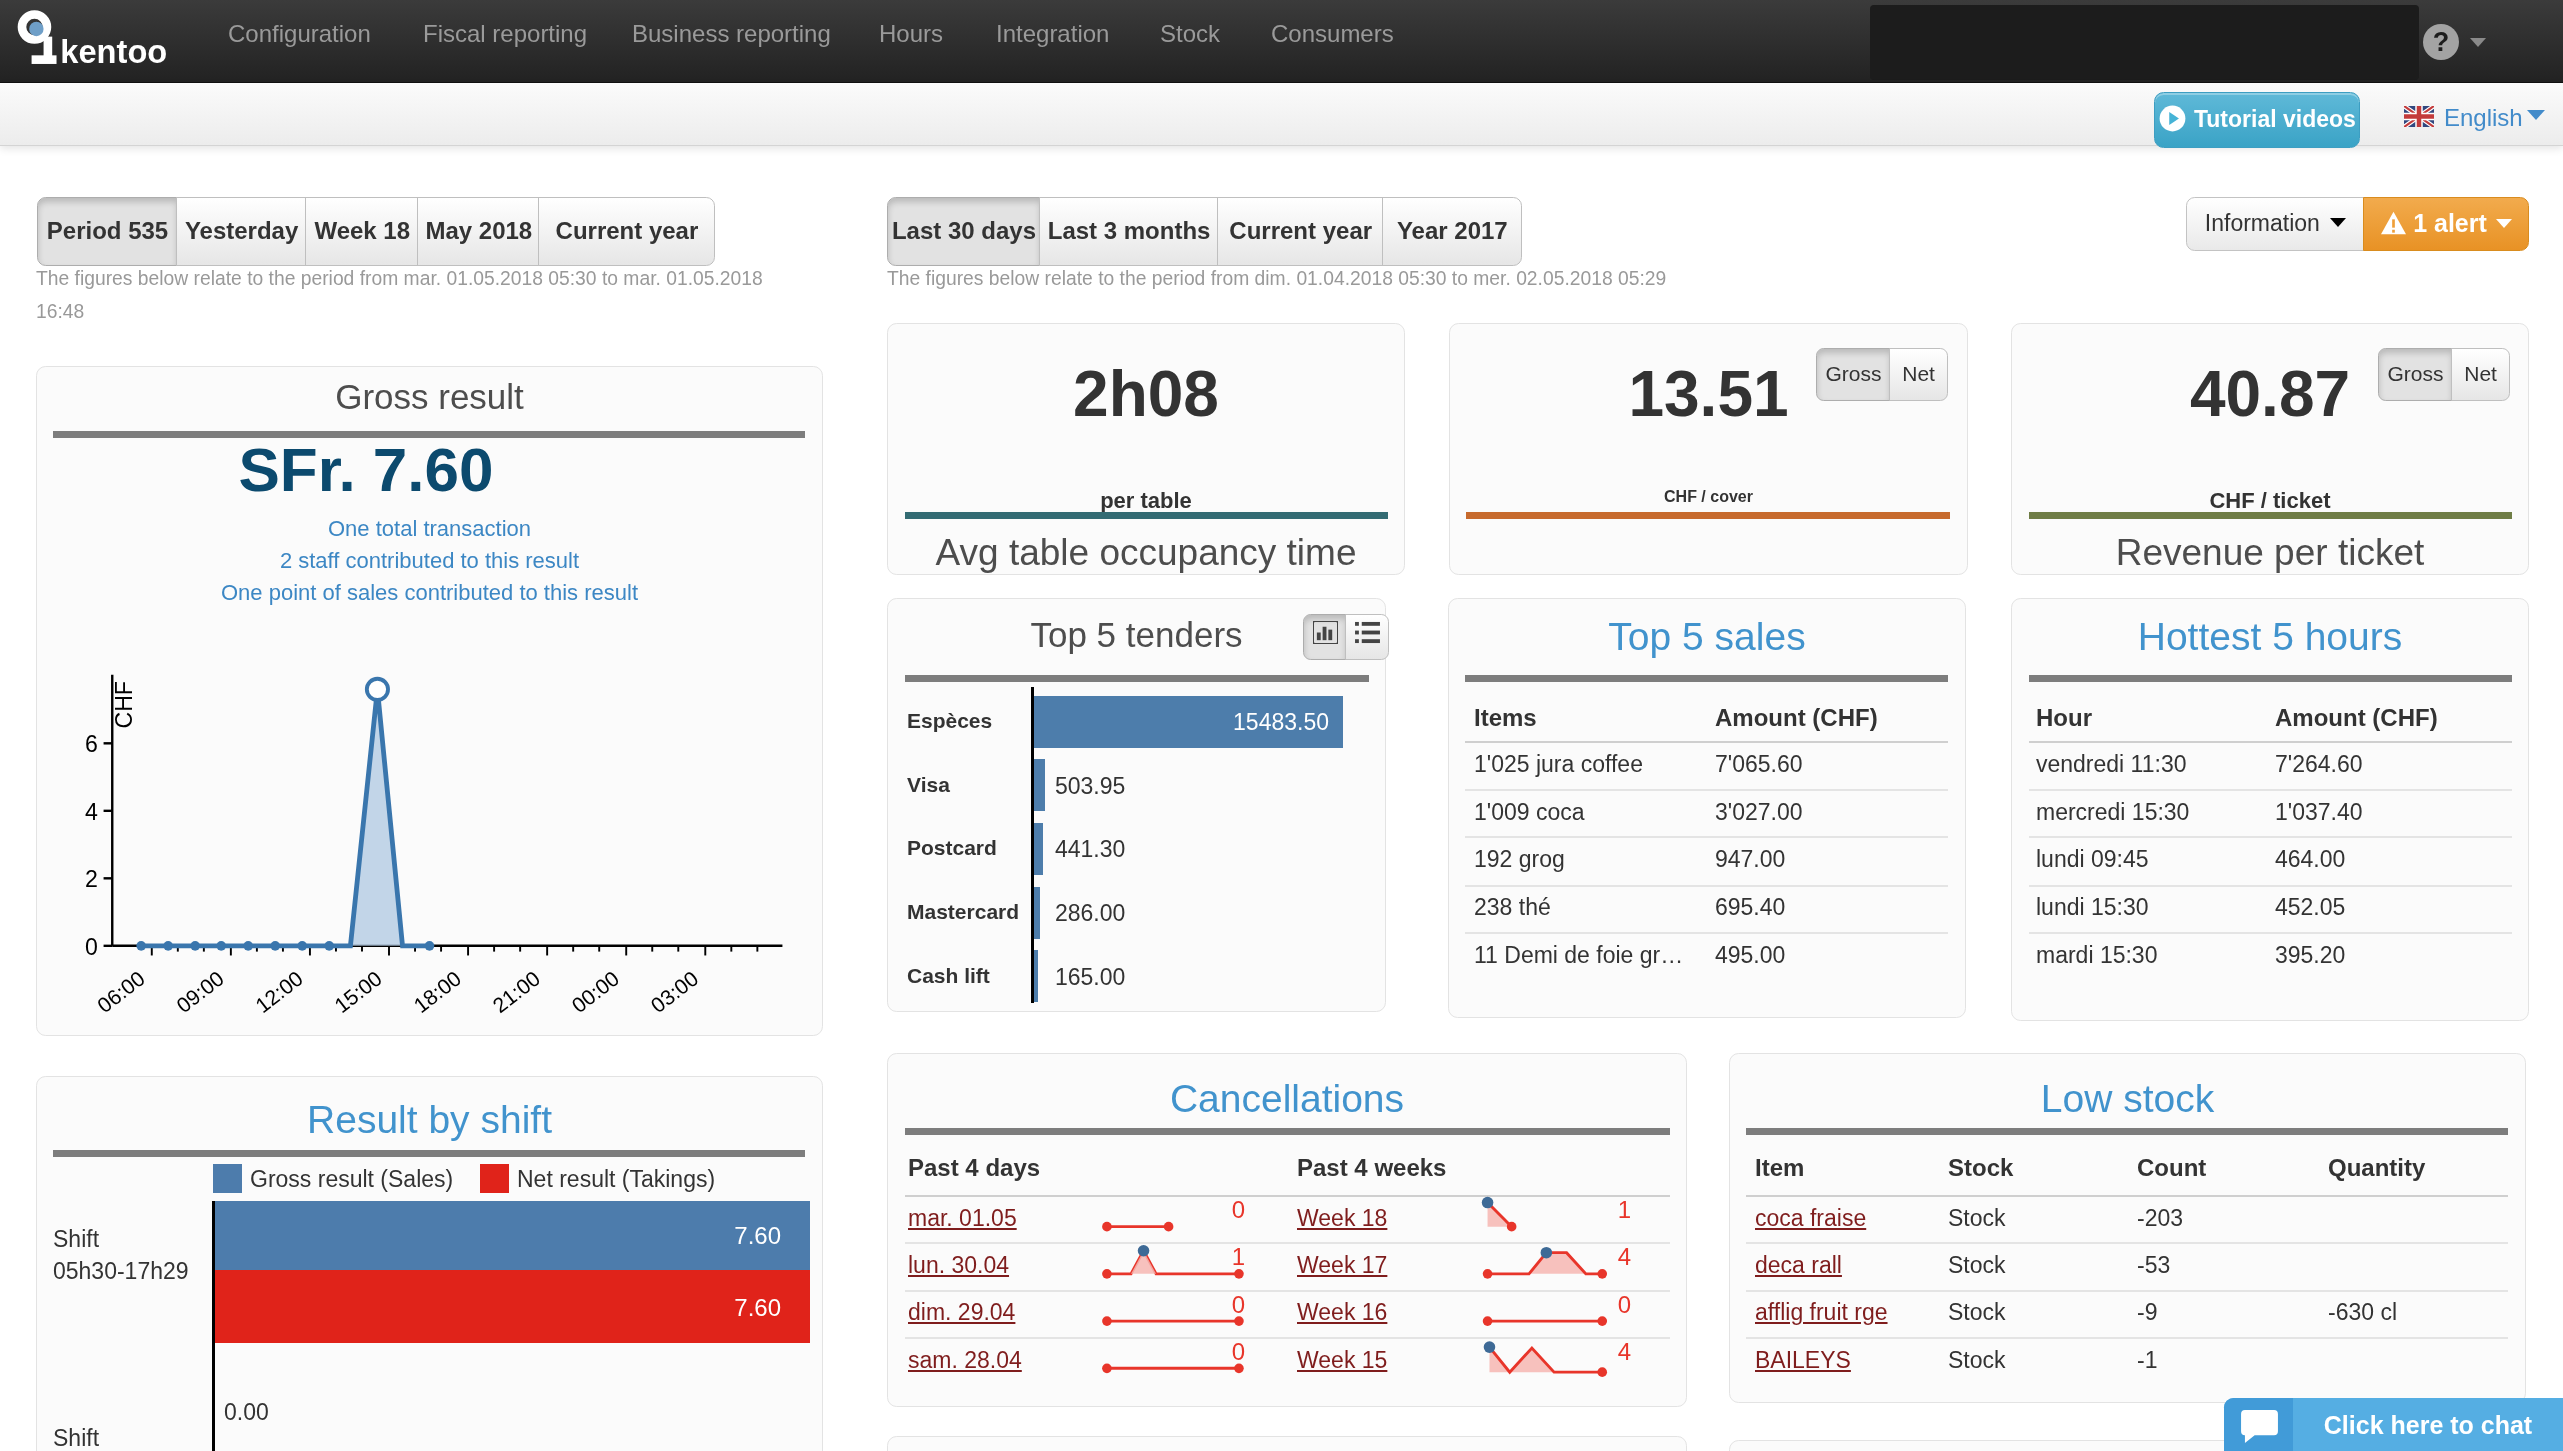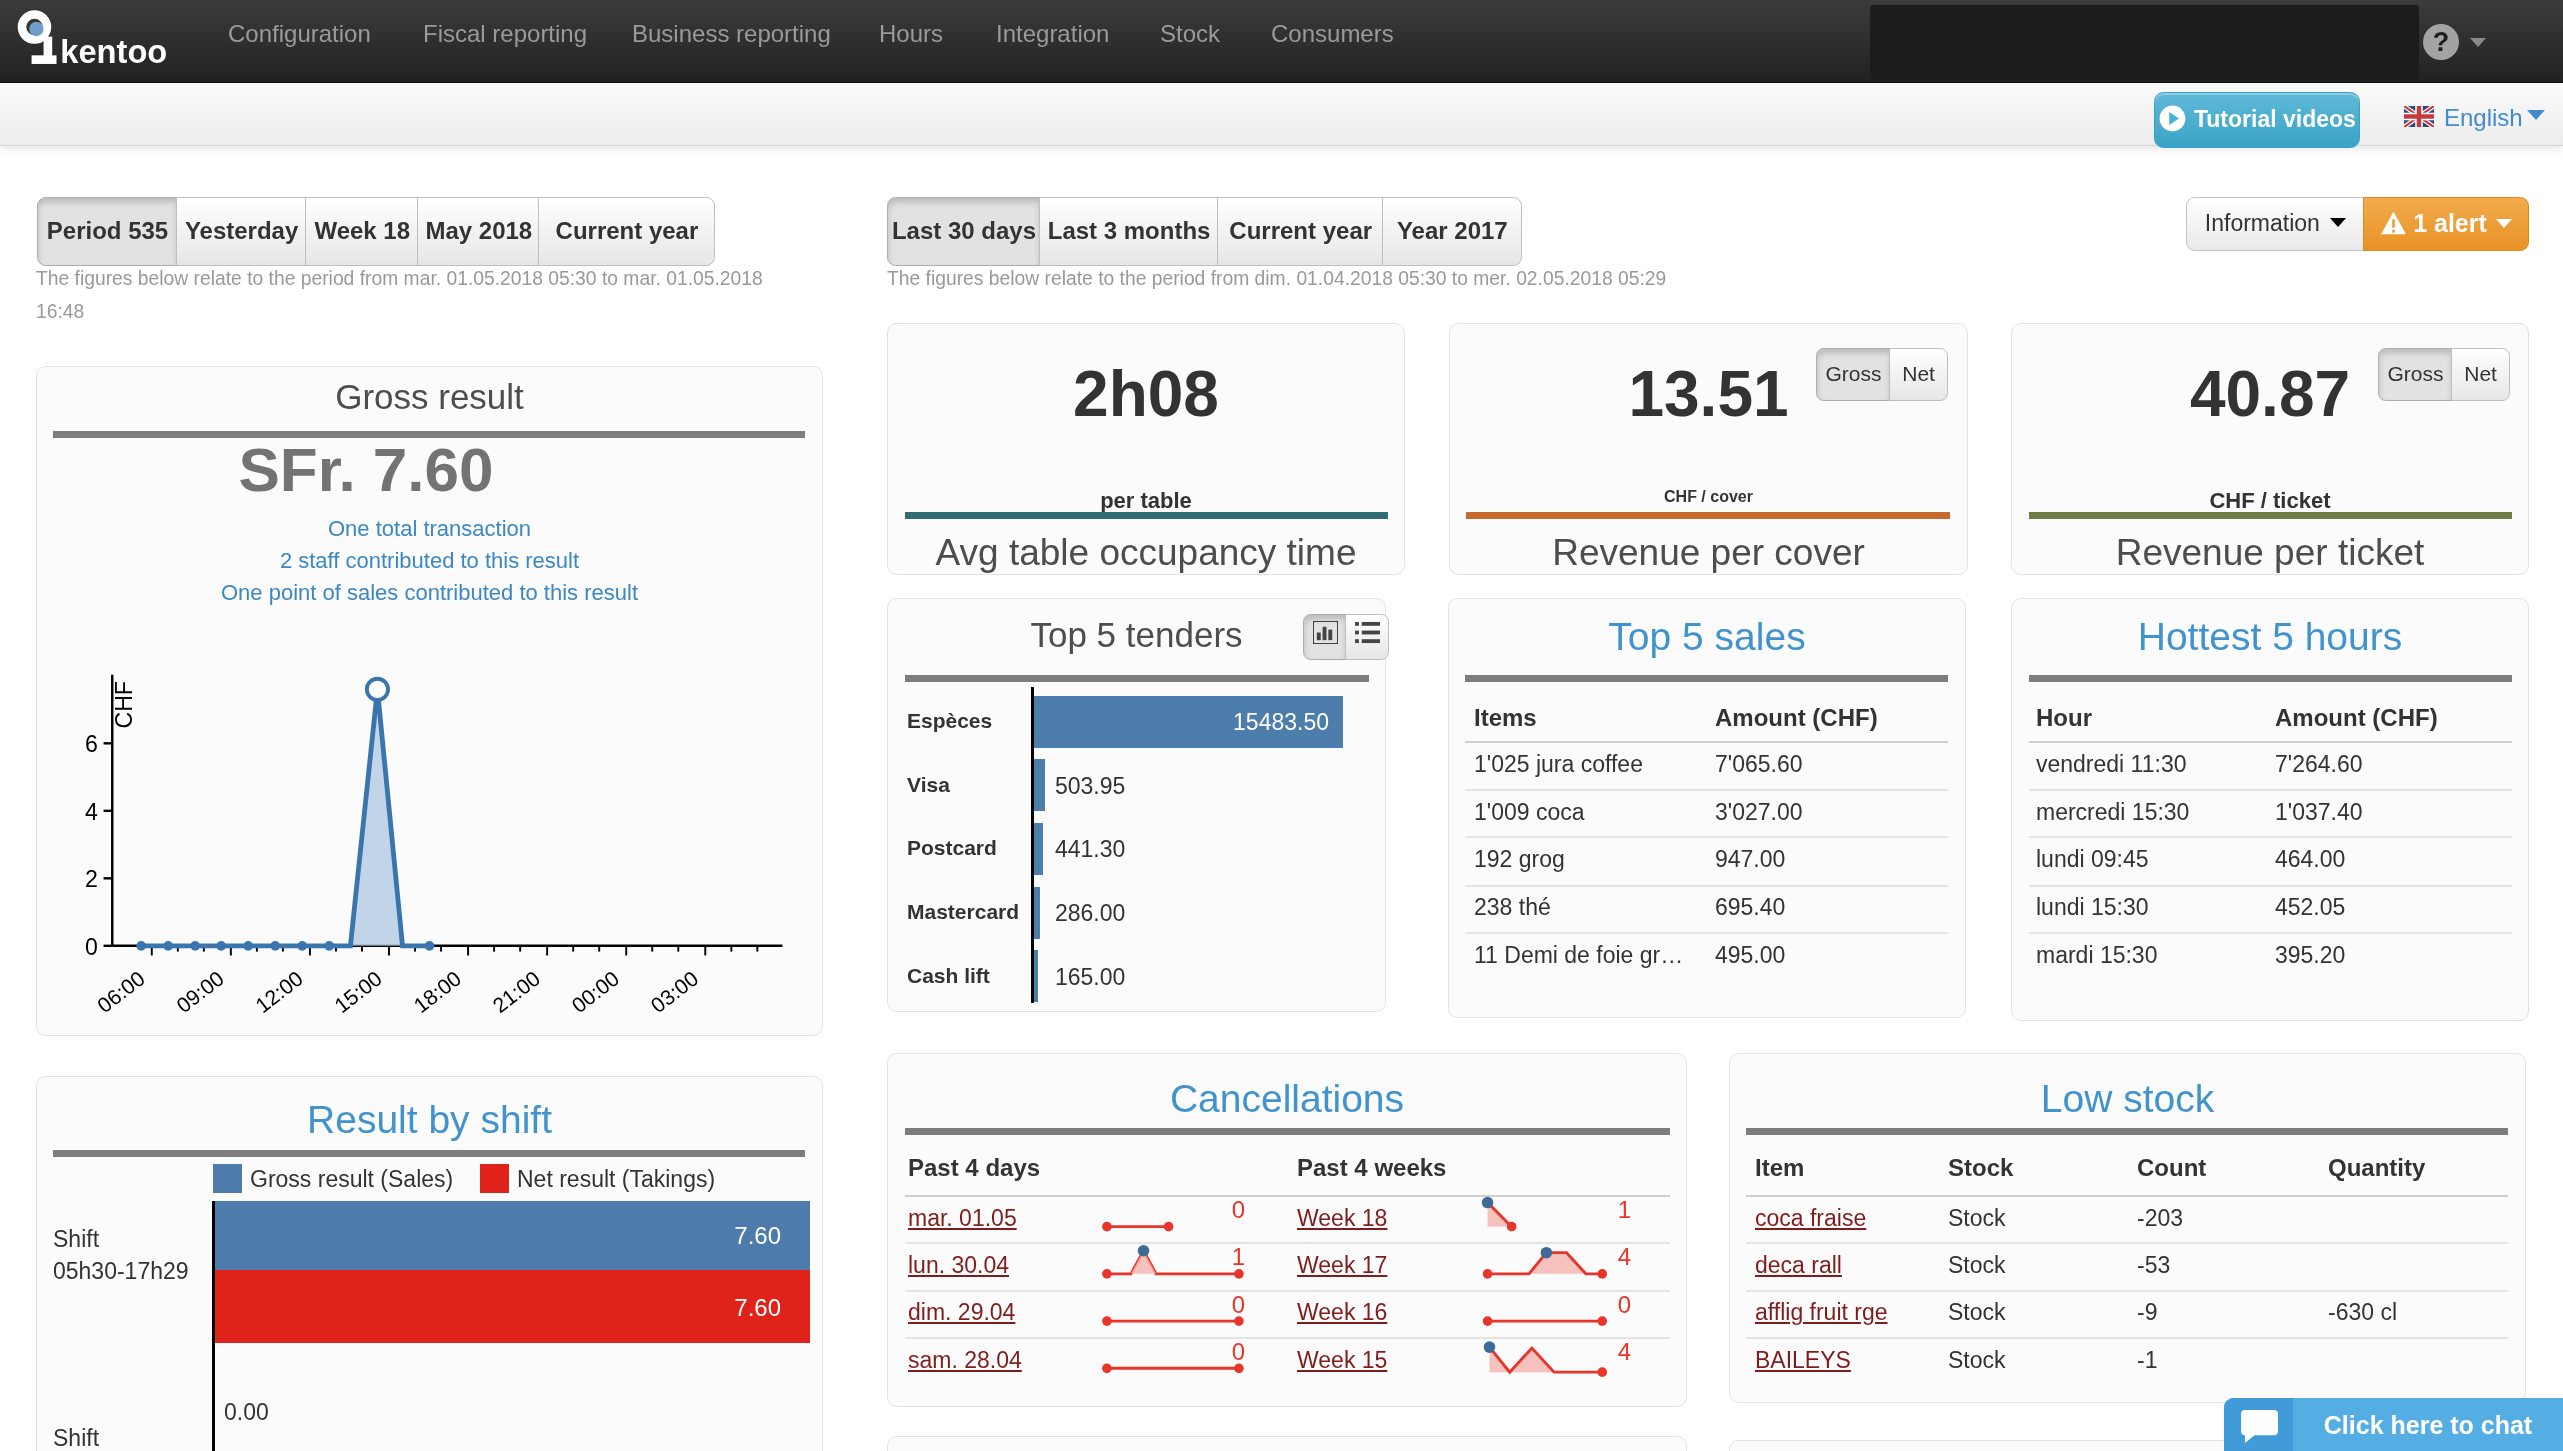--- a/index.html
+++ b/index.html
@@ -71,21 +71,21 @@
 <div id="engcaret"></div>
 
 <div class="bgroup" style="left:37px">
   <span class="btn on" style="width:141px">Period 535</span><span class="btn" style="width:131px">Yesterday</span><span class="btn" style="width:114px">Week 18</span><span class="btn" style="width:123px">May 2018</span><span class="btn" style="width:177px">Current year</span>
 </div>
 <div class="figtext" style="left:36px;top:262px;width:772px">The figures below relate to the period from mar. 01.05.2018 05:30 to mar. 01.05.2018 16:48</div>
 
 <div class="card" id="grossCard" style="left:36px;top:366px;width:787px;height:670px"></div>
 <div class="graytitle" style="left:36px;top:377px;width:787px">Gross result</div>
 <div class="rule" style="left:53px;top:431px;width:752px"></div>
-<div class="abs" style="left:36px;top:434px;width:660px;text-align:center;color:#737373;font-size:62px;font-weight:bold">SFr. 7.60</div>
+<div class="abs" style="left:36px;top:434px;width:660px;text-align:center;color:#0c4a6e;font-size:62px;font-weight:bold">SFr. 7.60</div>
 <div class="abs" style="left:36px;top:513px;width:787px;text-align:center;color:#3c87c4;font-size:22px;line-height:32px">One total transaction<br>2 staff contributed to this result<br>One point of sales contributed to this result</div>
 <svg class="abs" style="left:36px;top:617px" width="787" height="405" viewBox="0 0 816 420">
   <line x1="79" y1="60" x2="79" y2="341" stroke="#000" stroke-width="2.5"></line>
   <line x1="79" y1="341" x2="774" y2="341" stroke="#000" stroke-width="2.5"></line>
   <g stroke="#000" stroke-width="2.5">
     <line x1="70" y1="341" x2="79" y2="341"></line>
         <line x1="70" y1="271" x2="79" y2="271"></line>
         <line x1="70" y1="201" x2="79" y2="201"></line>
         <line x1="70" y1="131" x2="79" y2="131"></line>
   </g>
@@ -178,21 +178,20 @@
 <div class="card" style="left:887px;top:323px;width:518px;height:252px"></div>
 <div class="abs" style="left:887px;top:357px;width:518px;text-align:center;color:#333;font-size:64px;font-weight:bold">2h08</div>
 <div class="abs" style="left:887px;top:488px;width:518px;text-align:center;color:#333;font-size:22px;font-weight:bold">per table</div>
 <div class="abs" style="left:905px;top:512px;width:483px;height:6.8px;background:#336b73"></div>
 <div class="abs" style="left:887px;top:532px;width:518px;text-align:center;color:#4d4d4d;font-size:37px">Avg table occupancy time</div>
 
 <div class="card" style="left:1449px;top:323px;width:519px;height:252px"></div>
 <div class="abs" style="left:1449px;top:357px;width:519px;text-align:center;color:#333;font-size:64px;font-weight:bold">13.51</div>
 <div class="abs" style="left:1449px;top:488px;width:519px;text-align:center;color:#333;font-size:16px;font-weight:bold">CHF / cover</div>
 <div class="abs" style="left:1466px;top:512px;width:484px;height:6.8px;background:#c76a2d"></div>
-<div class="abs" style="left:1449px;top:532px;width:519px;text-align:center;color:#4d4d4d;font-size:37px">Revenue per cover</div>
 <div class="abs" style="left:1816px;top:348px;white-space:nowrap"><span class="btn on" style="height:53px;line-height:49px;font-weight:normal;font-size:21px;width:75px;border-radius:7.7px 0 0 7.7px">Gross</span><span class="btn" style="height:53px;line-height:49px;font-weight:normal;font-size:21px;width:59px;border-radius:0 7.7px 7.7px 0;margin-left:-1.9px">Net</span></div>
 
 <div class="card" style="left:2011px;top:323px;width:518px;height:252px"></div>
 <div class="abs" style="left:2011px;top:357px;width:518px;text-align:center;color:#333;font-size:64px;font-weight:bold">40.87</div>
 <div class="abs" style="left:2011px;top:488px;width:518px;text-align:center;color:#333;font-size:22px;font-weight:bold">CHF / ticket</div>
 <div class="abs" style="left:2029px;top:512px;width:483px;height:6.8px;background:#6f7d46"></div>
 <div class="abs" style="left:2011px;top:532px;width:518px;text-align:center;color:#4d4d4d;font-size:37px">Revenue per ticket</div>
 <div class="abs" style="left:2378px;top:348px;white-space:nowrap"><span class="btn on" style="height:53px;line-height:49px;font-weight:normal;font-size:21px;width:75px;border-radius:7.7px 0 0 7.7px">Gross</span><span class="btn" style="height:53px;line-height:49px;font-weight:normal;font-size:21px;width:59px;border-radius:0 7.7px 7.7px 0;margin-left:-1.9px">Net</span></div>
 
 <div class="card" style="left:887px;top:598px;width:499px;height:414px"></div>

